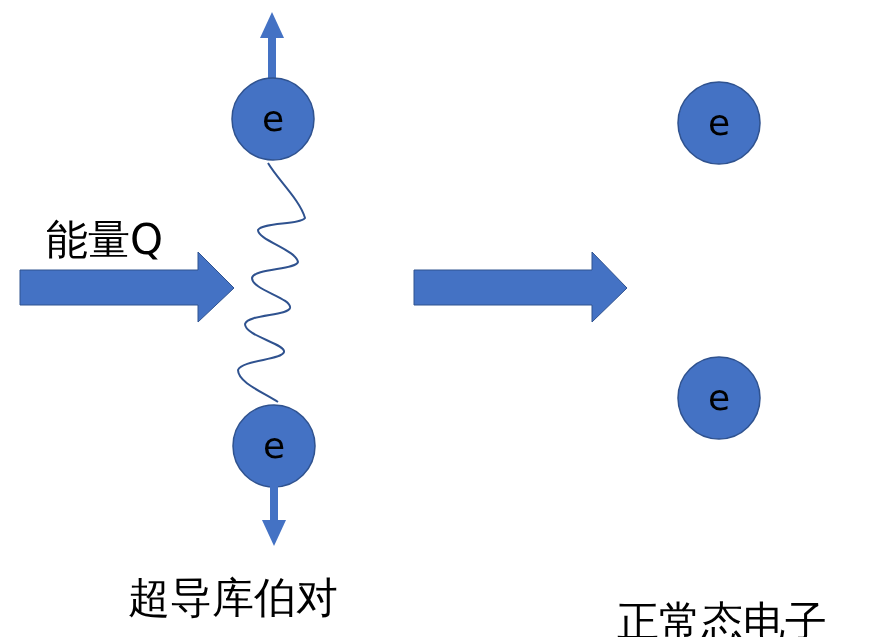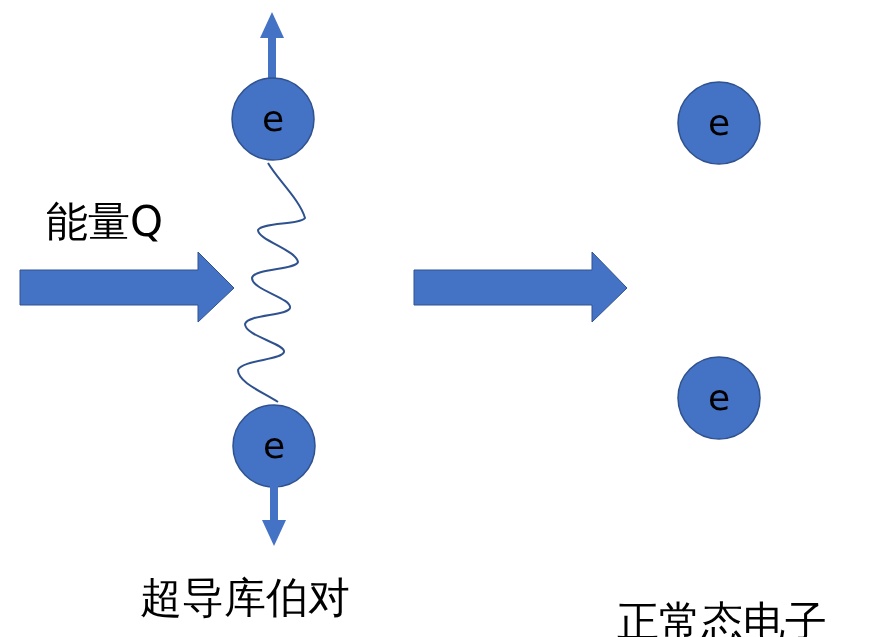--- a/index.html
+++ b/index.html
@@ -51,15 +51,15 @@
   <g>
     <circle class="electron-circle" cx="719" cy="123" r="41"></circle>
     <text class="e-label" x="719" y="135" text-anchor="middle">e</text>
   </g>
   <g>
     <circle class="electron-circle" cx="719" cy="398" r="41"></circle>
     <text class="e-label" x="719" y="410" text-anchor="middle">e</text>
   </g>
 </svg>
 
-<div class="caption" style="left:46px; top:194px;">能量Q</div>
-<div class="caption" style="left:140px; top:570px;">超导库伯对</div>
+<div class="caption" style="left:46px; top:212px;">能量Q</div>
+<div class="caption" style="left:128px; top:570px;">超导库伯对</div>
 <div class="caption" style="left:617px; top:570px;margin-top:24px;">正常态电子</div>
 
 </body></html>

